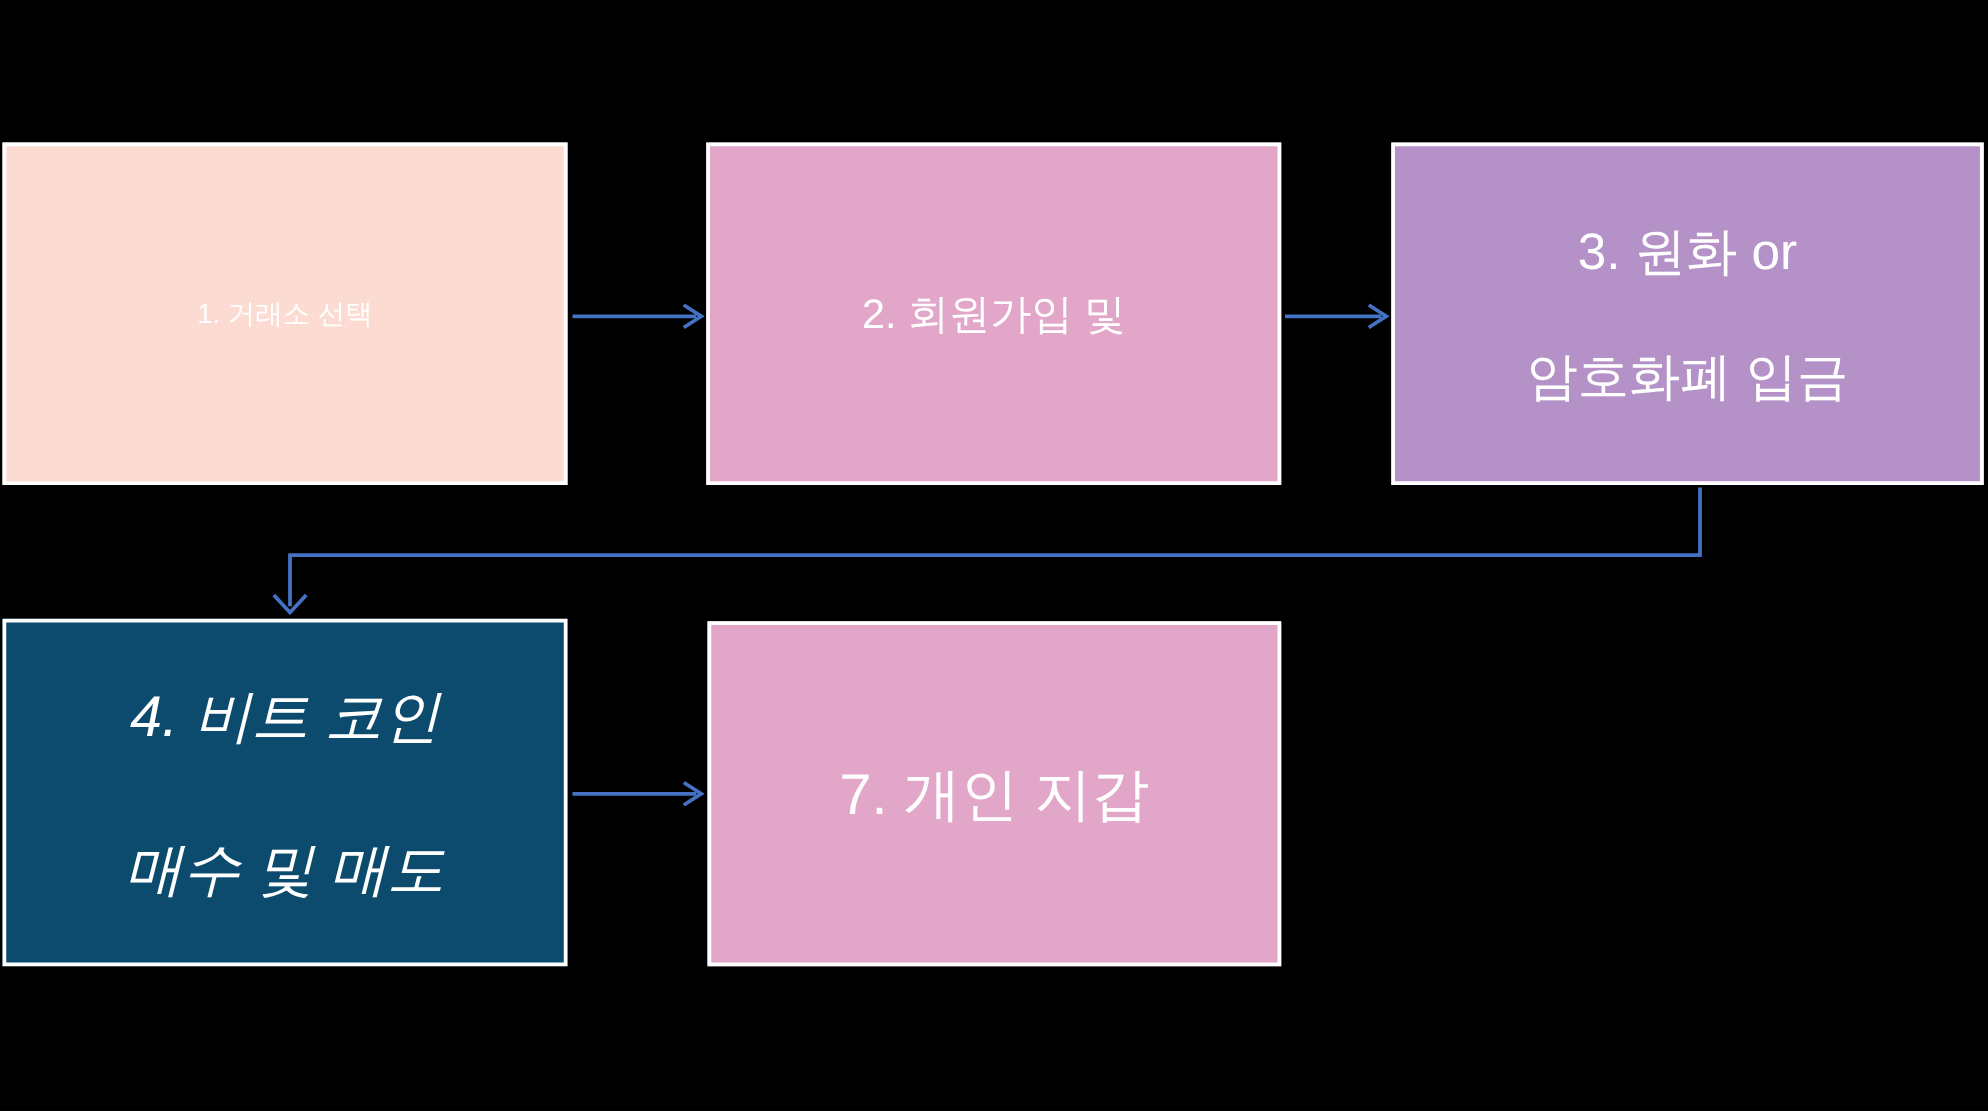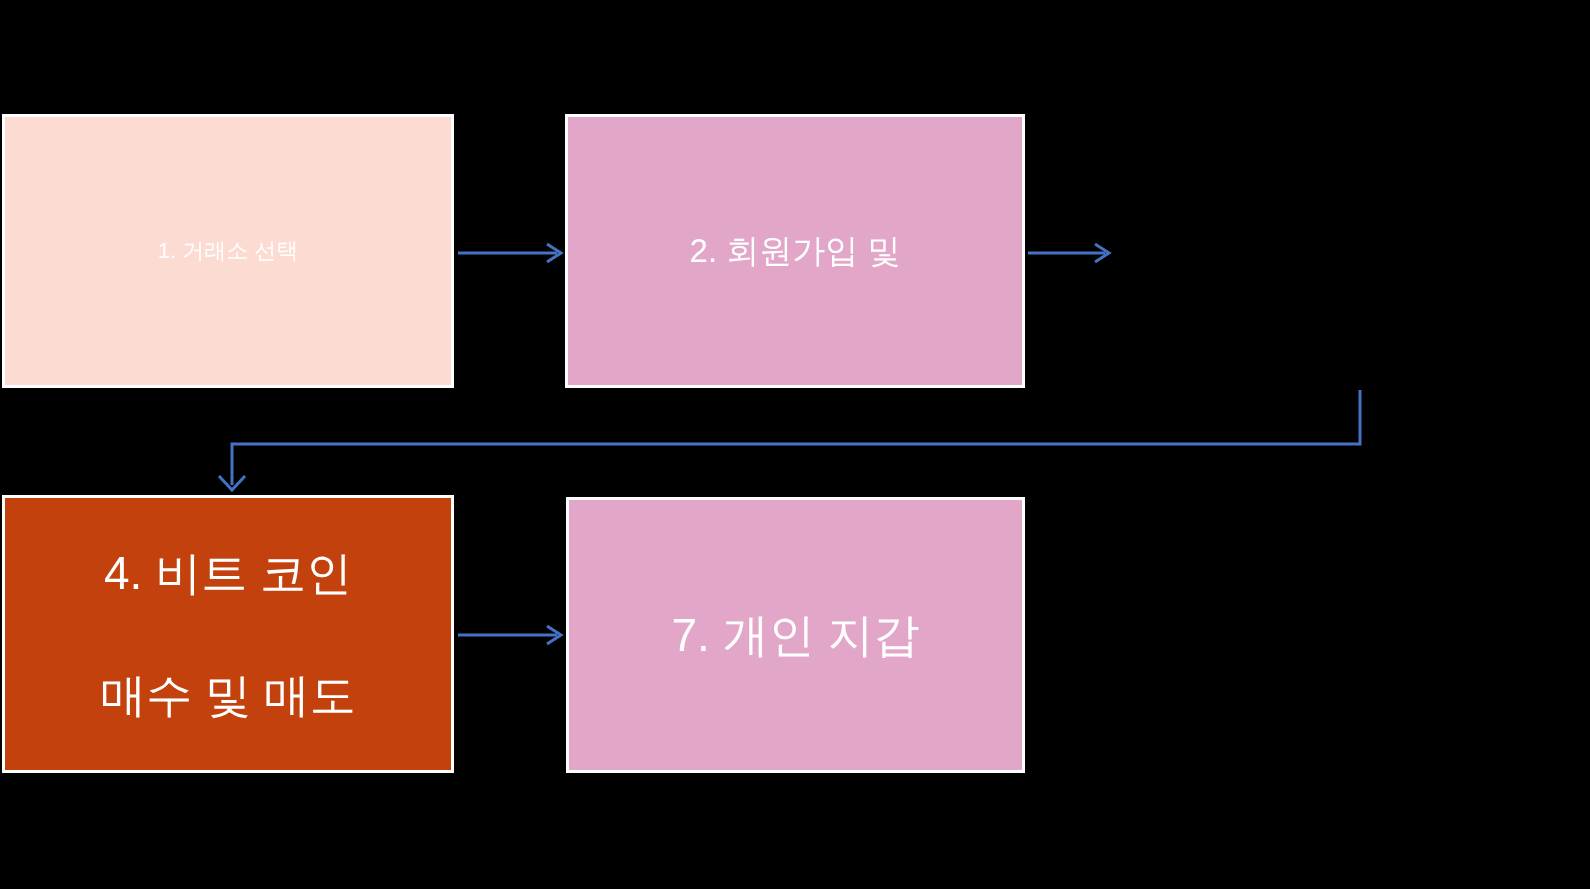--- a/index.html
+++ b/index.html
@@ -77,22 +77,26 @@
   </svg>
 
   <div id="step-1" class="step" style="background-color: rgb(252, 220, 210); border-color: rgb(255, 255, 255); color: rgb(255, 255, 255);">
     <span class="line">1. 거래소 선택</span>
   </div>
 
   <div id="step-2" class="step" style="background-color: rgb(226, 167, 200); border-color: rgb(255, 255, 255); color: rgb(255, 255, 255);">
     <span class="line">2. 회원가입 및</span>
   </div>
 
+  <div id="step-3" class="step" style="background-color: rgb(180, 146, 200); border-color: rgb(255, 255, 255); color: rgb(255, 255, 255);">
+    <span class="line">3. 원화 or</span>
+    <span class="line">암호화폐 입금</span>
+  </div>
 
-  <div id="step-4" class="step" style="background-color: #c2410c; border-color: rgb(255, 255, 255); color: rgb(255, 255, 255);">
+  <div id="step-4" class="step" style="background-color: #0c4a6e; border-color: rgb(255, 255, 255); color: rgb(255, 255, 255); font-style: italic;">
     <span class="line">4. 비트 코인</span>
     <span class="line">매수 및 매도</span>
   </div>
 
   <div id="step-5" class="step" style="background-color: rgb(226, 167, 200); border-color: rgb(255, 255, 255); color: rgb(255, 255, 255);">
     <span class="line">7. 개인 지갑</span>
   </div>
 
 </div>
 

